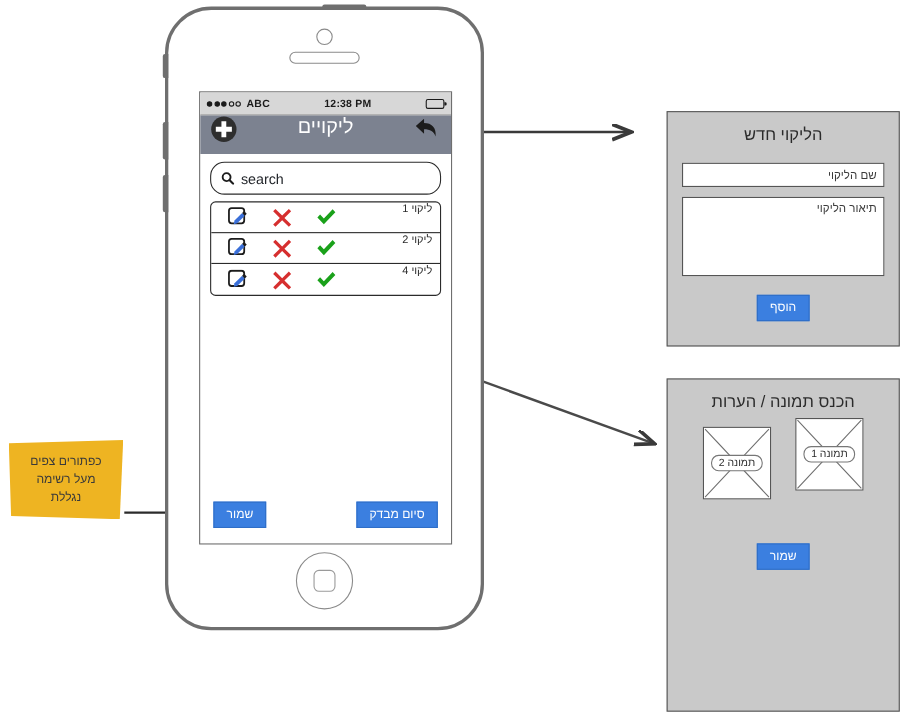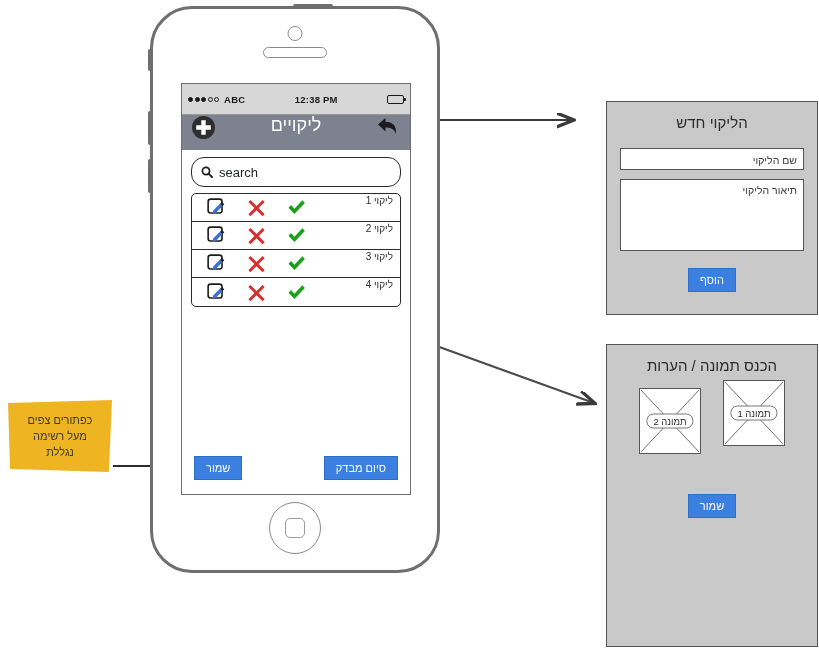--- a/index.html
+++ b/index.html
@@ -100,21 +100,21 @@
     height: 412px;
     background: #ffffff;
     border: 1.5px solid #6f6f6f;
     box-sizing: border-box;
     overflow: hidden;
     direction: rtl;
   }
 
   
   #status-bar {
-    height: 31px;
+    height: 21px;
     background: #d7d7d7;
     border-bottom: 1px solid #9a9a9a;
     display: flex;
     align-items: center;
     direction: ltr;
     padding: 0 6px;
     box-sizing: border-box;
     font-size: 9.5px;
     color: #1a1a1a;
     font-weight: bold;
@@ -423,37 +423,20 @@
           <svg class="act" viewBox="0 0 20 20">
             <path d="M3.6,2 L10,8.4 L16.4,2 L18.6,4.2 L12.2,10.6 L18.6,17 L16.4,19.2
                      L10,12.8 L3.6,19.2 L1.4,17 L7.8,10.6 L1.4,4.2 Z" fill="#d62f2f"></path>
           </svg>
           <svg class="act" viewBox="0 0 20 20">
             <path d="M1.6,10.2 L4.2,7.4 L7.8,11.2 L16.2,2.4 L18.8,5.2 L7.8,16.8 Z" fill="#1aa11a"></path>
           </svg>
         </span>
       </div>
 
-      <div class="defect-row">
-        <span class="defect-label">ליקוי 3</span>
-        <span class="defect-actions">
-          <svg class="act" viewBox="0 0 20 20">
-            <rect x="1.2" y="1.2" width="14.6" height="14.6" rx="2.6" fill="none" stroke="#1c1c1c" stroke-width="1.7"></rect>
-            <path d="M6.5,13.2 L13.8,5.9 L16.4,8.5 L9.1,15.8 L5.8,16.6 Z" fill="#3a6fd8"></path>
-            <path d="M13.8,5.9 L15.6,4.1 L18.2,6.7 L16.4,8.5 Z" fill="#1c1c1c"></path>
-          </svg>
-          <svg class="act" viewBox="0 0 20 20">
-            <path d="M3.6,2 L10,8.4 L16.4,2 L18.6,4.2 L12.2,10.6 L18.6,17 L16.4,19.2
-                     L10,12.8 L3.6,19.2 L1.4,17 L7.8,10.6 L1.4,4.2 Z" fill="#d62f2f"></path>
-          </svg>
-          <svg class="act" viewBox="0 0 20 20">
-            <path d="M1.6,10.2 L4.2,7.4 L7.8,11.2 L16.2,2.4 L18.8,5.2 L7.8,16.8 Z" fill="#1aa11a"></path>
-          </svg>
-        </span>
-      </div>
 
       <div class="defect-row">
         <span class="defect-label">ליקוי 4</span>
         <span class="defect-actions">
           <svg class="act" viewBox="0 0 20 20">
             <rect x="1.2" y="1.2" width="14.6" height="14.6" rx="2.6" fill="none" stroke="#1c1c1c" stroke-width="1.7"></rect>
             <path d="M6.5,13.2 L13.8,5.9 L16.4,8.5 L9.1,15.8 L5.8,16.6 Z" fill="#3a6fd8"></path>
             <path d="M13.8,5.9 L15.6,4.1 L18.2,6.7 L16.4,8.5 Z" fill="#1c1c1c"></path>
           </svg>
           <svg class="act" viewBox="0 0 20 20">

